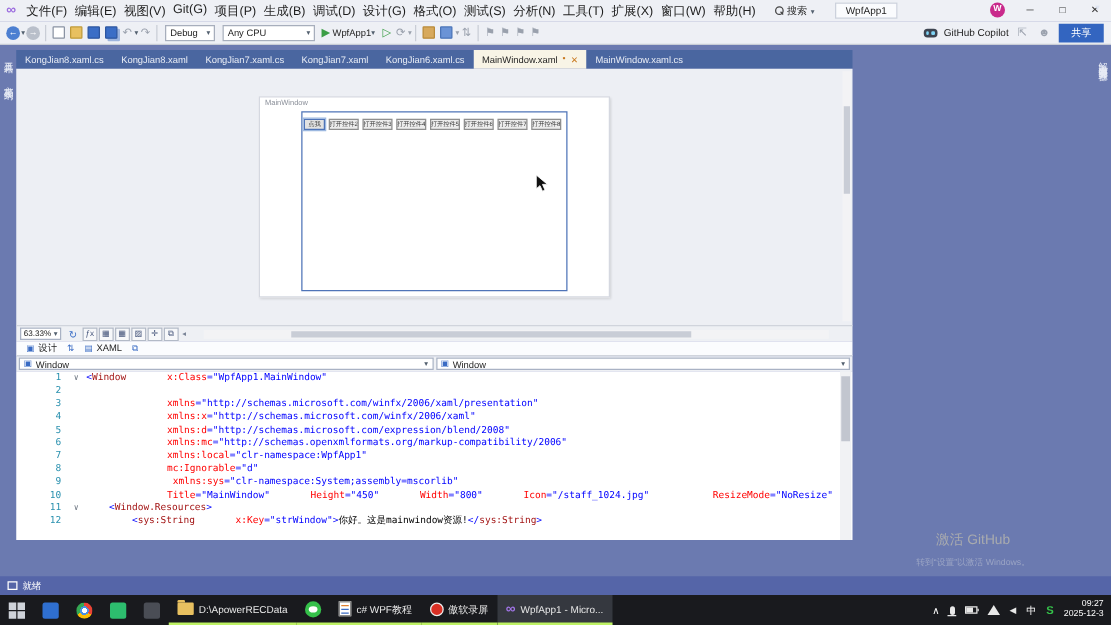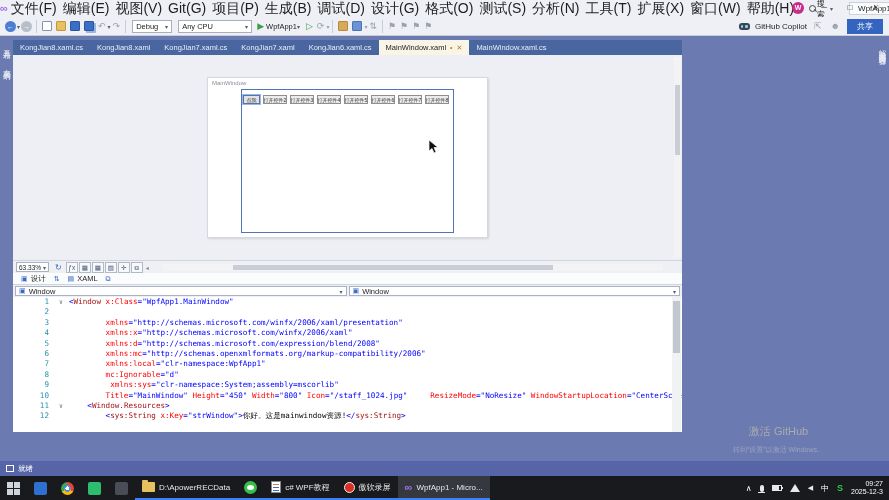--- a/index.html
+++ b/index.html
@@ -3,21 +3,21 @@
 <meta charset="utf-8">
 <style>
   * { margin:0; padding:0; box-sizing:border-box; }
   html,body { width:889px; height:500px; overflow:hidden; }
   body { font-family:"Liberation Sans", sans-serif; font-size:8px; color:#1e1e1e; }
   #screen { position:relative; width:889px; height:500px; background:#6b7ab0; overflow:hidden; }
 
   
   #titlebar { position:absolute; left:0; top:0; width:889px; height:17px; background:#eef0f5; display:flex; align-items:center; }
   #vs-logo { width:18px; text-align:center; color:#9b6bdf; font-weight:bold; font-size:11px; line-height:15px; }
-  .menu-item { padding:0 3px; font-size:14px; color:#1e1e1e; white-space:nowrap; cursor:default; }
+  .menu-item { padding:0 3px; font-size:10px; color:#1e1e1e; white-space:nowrap; cursor:default; }
   #search-box { display:flex; align-items:center; gap:3px; margin-left:8px; padding:0 4px; height:13px; }
   .mag { position:relative; width:7px; height:7px; }
   .mag::before { content:""; position:absolute; left:0; top:0; width:5px; height:5px; border:1px solid #444; border-radius:50%; }
   .mag::after { content:""; position:absolute; left:4.5px; top:4.5px; width:3px; height:1px; background:#444; transform:rotate(45deg); }
   #solution-label { margin-left:12px; padding:1px 8px; background:#fafbfd; border:1px solid #ccd1dc; font-size:8px; }
   #avatar { position:absolute; right:85px; top:2px; width:12px; height:12px; border-radius:50%; background:#c92a8b; color:#fff; font-size:7px; font-weight:bold; text-align:center; line-height:12px; }
   .win-btn { position:absolute; top:0; width:26px; height:16px; text-align:center; line-height:16px; font-size:8px; color:#333; }
   .caret { font-size:6px; color:#53606f; }
 
   
@@ -78,21 +78,21 @@
   
   #breadcrumb { position:absolute; left:13px; top:285px; width:669px; height:12px; background:#eef0f4; display:flex; gap:2px; padding:0 2px; align-items:center; }
   .crumb-combo { flex:1; height:10px; background:#fff; border:1px solid #a9b2c4; display:flex; align-items:center; gap:3px; padding:0 3px; font-size:7.5px; }
   .crumb-combo .sp { flex:1; }
 
   
   #code-area { position:absolute; left:13px; top:297px; width:669px; height:135px; background:#fff; overflow:hidden; }
   .code-line { display:flex; height:10.4px; line-height:10.4px; font-family:"DejaVu Sans Mono", monospace; font-size:7.6px; white-space:pre; }
   .ln { width:40px; text-align:right; color:#2b91af; padding-right:4px; flex:none; }
   .fold { width:16px; color:#6a737f; text-align:center; flex:none; font-size:6.5px; }
-  .tk-d { color:#0000ff; } .tk-e { color:#a31515; } .tk-a { color:#ff0000; } .tk-v { color:#0000ff; } .tk-t { color:#000; }
+  .tk-d { color:#0000ff; } .tk-e { color:#a31515; } .tk-a { color:#ff0000;margin-left:28px; } .tk-v { color:#0000ff; } .tk-t { color:#000; }
   #editor-vscroll { position:absolute; left:672px; top:297px; width:9px; height:135px; background:#f1f2f4; }
   #editor-vscroll .thumb { position:absolute; left:1px; top:4px; width:7px; height:52px; background:#c2c6cf; }
 
   
   #editorbar { position:absolute; left:13px; top:432px; width:669px; height:11px; background:#eef0f4; border-top:1px solid #cfd3da; display:flex; align-items:center; font-size:7.5px; }
   #ed-zoom { display:flex; align-items:center; gap:2px; height:9px; background:#fff; border:1px solid #a9b2c4; padding:0 3px; margin:0 4px; font-size:7px; }
   .health-dot { width:8px; height:8px; border-radius:50%; background:#388a34; color:#fff; font-size:5.5px; text-align:center; line-height:8px; margin-right:3px; }
   #ed-hscroll { position:relative; width:380px; height:7px; background:#f3f3f5; margin:0 4px; }
   #ed-hscroll .thumb { position:absolute; left:3px; top:1px; width:300px; height:5px; background:#c9cdd6; }
   .ed-stat { margin-left:9px; color:#222; white-space:nowrap; }
@@ -112,21 +112,21 @@
   .panel-tab { color:#141e3c; font-size:8px;margin-top:32px; }
   #statusbar { position:absolute; left:0; top:461px; width:889px; height:15px; background:#5565a8; color:#fff; display:flex; align-items:center; font-size:7.5px; }
   #ready-ico { width:8px; height:7px; border:1px solid #fff; margin:0 4px 0 6px; }
   #status-right { position:absolute; right:6px; top:0; height:15px; display:flex; align-items:center; gap:9px; }
   .bell { width:7px; height:6px; background:#fff; border-radius:4px 4px 0 0; position:relative; }
   .bell::after { content:""; position:absolute; left:2.5px; top:6.5px; width:2px; height:1.5px; background:#fff; border-radius:50%; }
 
   
   #taskbar { position:absolute; left:0; top:476px; width:889px; height:24px; background:#191a1e; display:flex; align-items:stretch; }
   .tk-item { display:flex; align-items:center; gap:4px; padding:0 7px; color:#e8e8e8; font-size:8px; white-space:nowrap; }
-  .tk-item.open { border-bottom:2px solid #3b82f6;text-align:center; }
+  .tk-item.open { border-bottom:2px solid #bef264;text-align:center; }
   .tk-item.active { background:#35383f; }
   .start-ico { width:13px; height:13px; background:
       linear-gradient(#cfd3da,#cfd3da) 0 0/6px 6px no-repeat,
       linear-gradient(#cfd3da,#cfd3da) 7px 0/6px 6px no-repeat,
       linear-gradient(#cfd3da,#cfd3da) 0 7px/6px 6px no-repeat,
       linear-gradient(#cfd3da,#cfd3da) 7px 7px/6px 6px no-repeat; }
   .app-sq { width:13px; height:13px; border-radius:2px; }
   .calc { background:#2f6fd0; }
   .chrome { border-radius:50%; background:
       radial-gradient(circle at 50% 50%, #fff 0 2px, #4a90e2 2px 3.5px, rgba(0,0,0,0) 3.5px),

